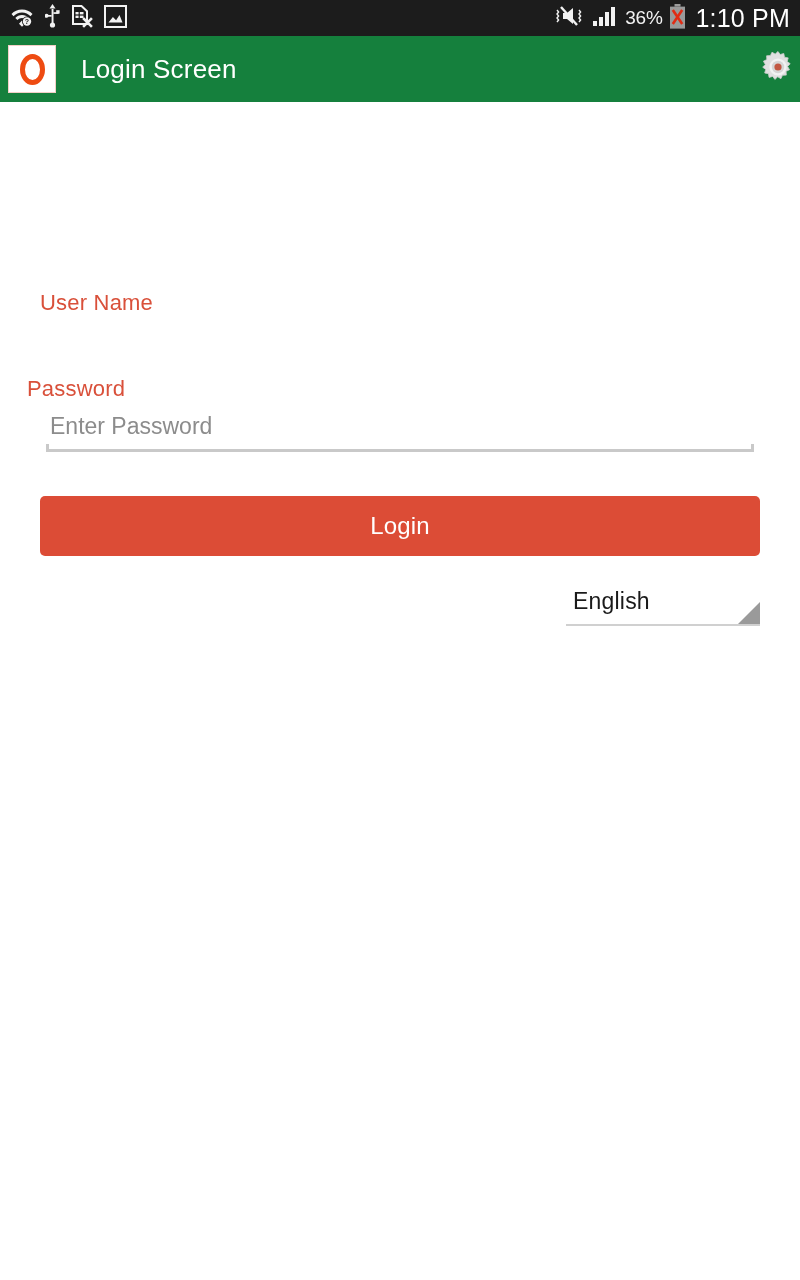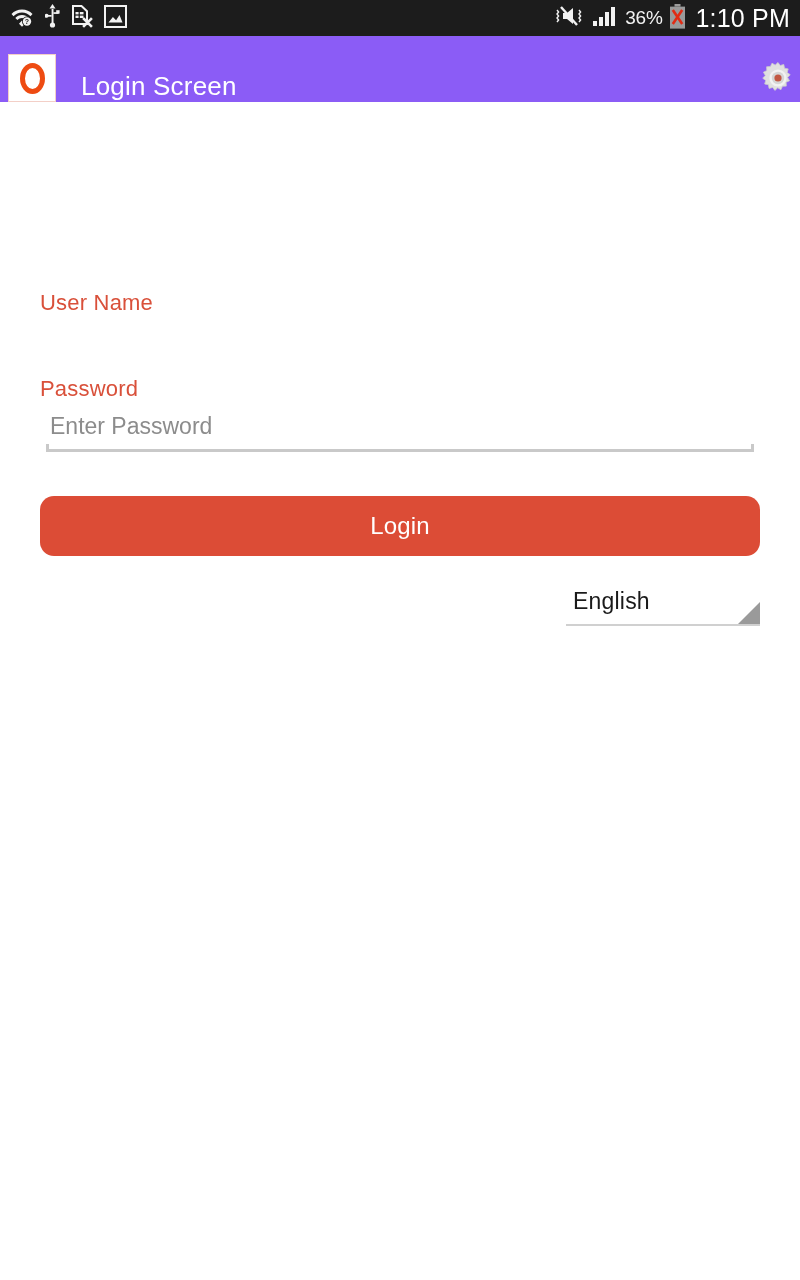--- a/index.html
+++ b/index.html
@@ -28,22 +28,22 @@
   }
   #clock{
     color:#ffffff; font-size:25px; letter-spacing:0.2px;
     margin-left:2px;
   }
 
   
   #app-bar{
     position:relative;
     width:800px; height:66px;
-    background:#8b5cf6;
-    display:flex; align-items:flex-end;
+    background:#15803d;
+    display:flex; align-items:center;
     padding:0 0 0 8px;
   }
   #app-logo{
     width:48px; height:48px;
     background:#ffffff;
     border:1px solid #f3cfc7;
     display:flex; align-items:center; justify-content:center;
     flex:0 0 auto;
   }
   #app-logo-o{
@@ -74,21 +74,21 @@
     padding:16px 40px;
   }
 
   .field-label{
     color:#d9503a;
     font-size:22px;
     font-weight:400;
     letter-spacing:0.2px;
   }
   #username-label{ position:absolute; left:40px; top:188px; }
-  #password-label{ position:absolute; left:40px; top:274px; }
+  #password-label{ position:absolute; left:27px; top:274px; }
 
   .edit-field{
     position:absolute;
     left:40px;
     width:720px;
     height:46px;
   }
   #username-field{ top:218px; }
   #password-field{ top:304px; }
 
@@ -124,21 +124,21 @@
   .focused .bar, .focused .tick{ background:#2fa6d8; }
   .unfocused .bar, .unfocused .tick{ background:#c9c9c9; }
 
   
   #login-button{
     position:absolute;
     left:40px; top:394px;
     width:720px; height:60px;
     background:#dc4c36;
     border:none;
-    border-radius:14px;
+    border-radius:5px;
     color:#ffffff;
     font-family:"Liberation Sans", sans-serif;
     font-size:24px;
     font-weight:400;
     cursor:pointer;
     letter-spacing:0.2px;
   }
 
   
   #language-spinner{

